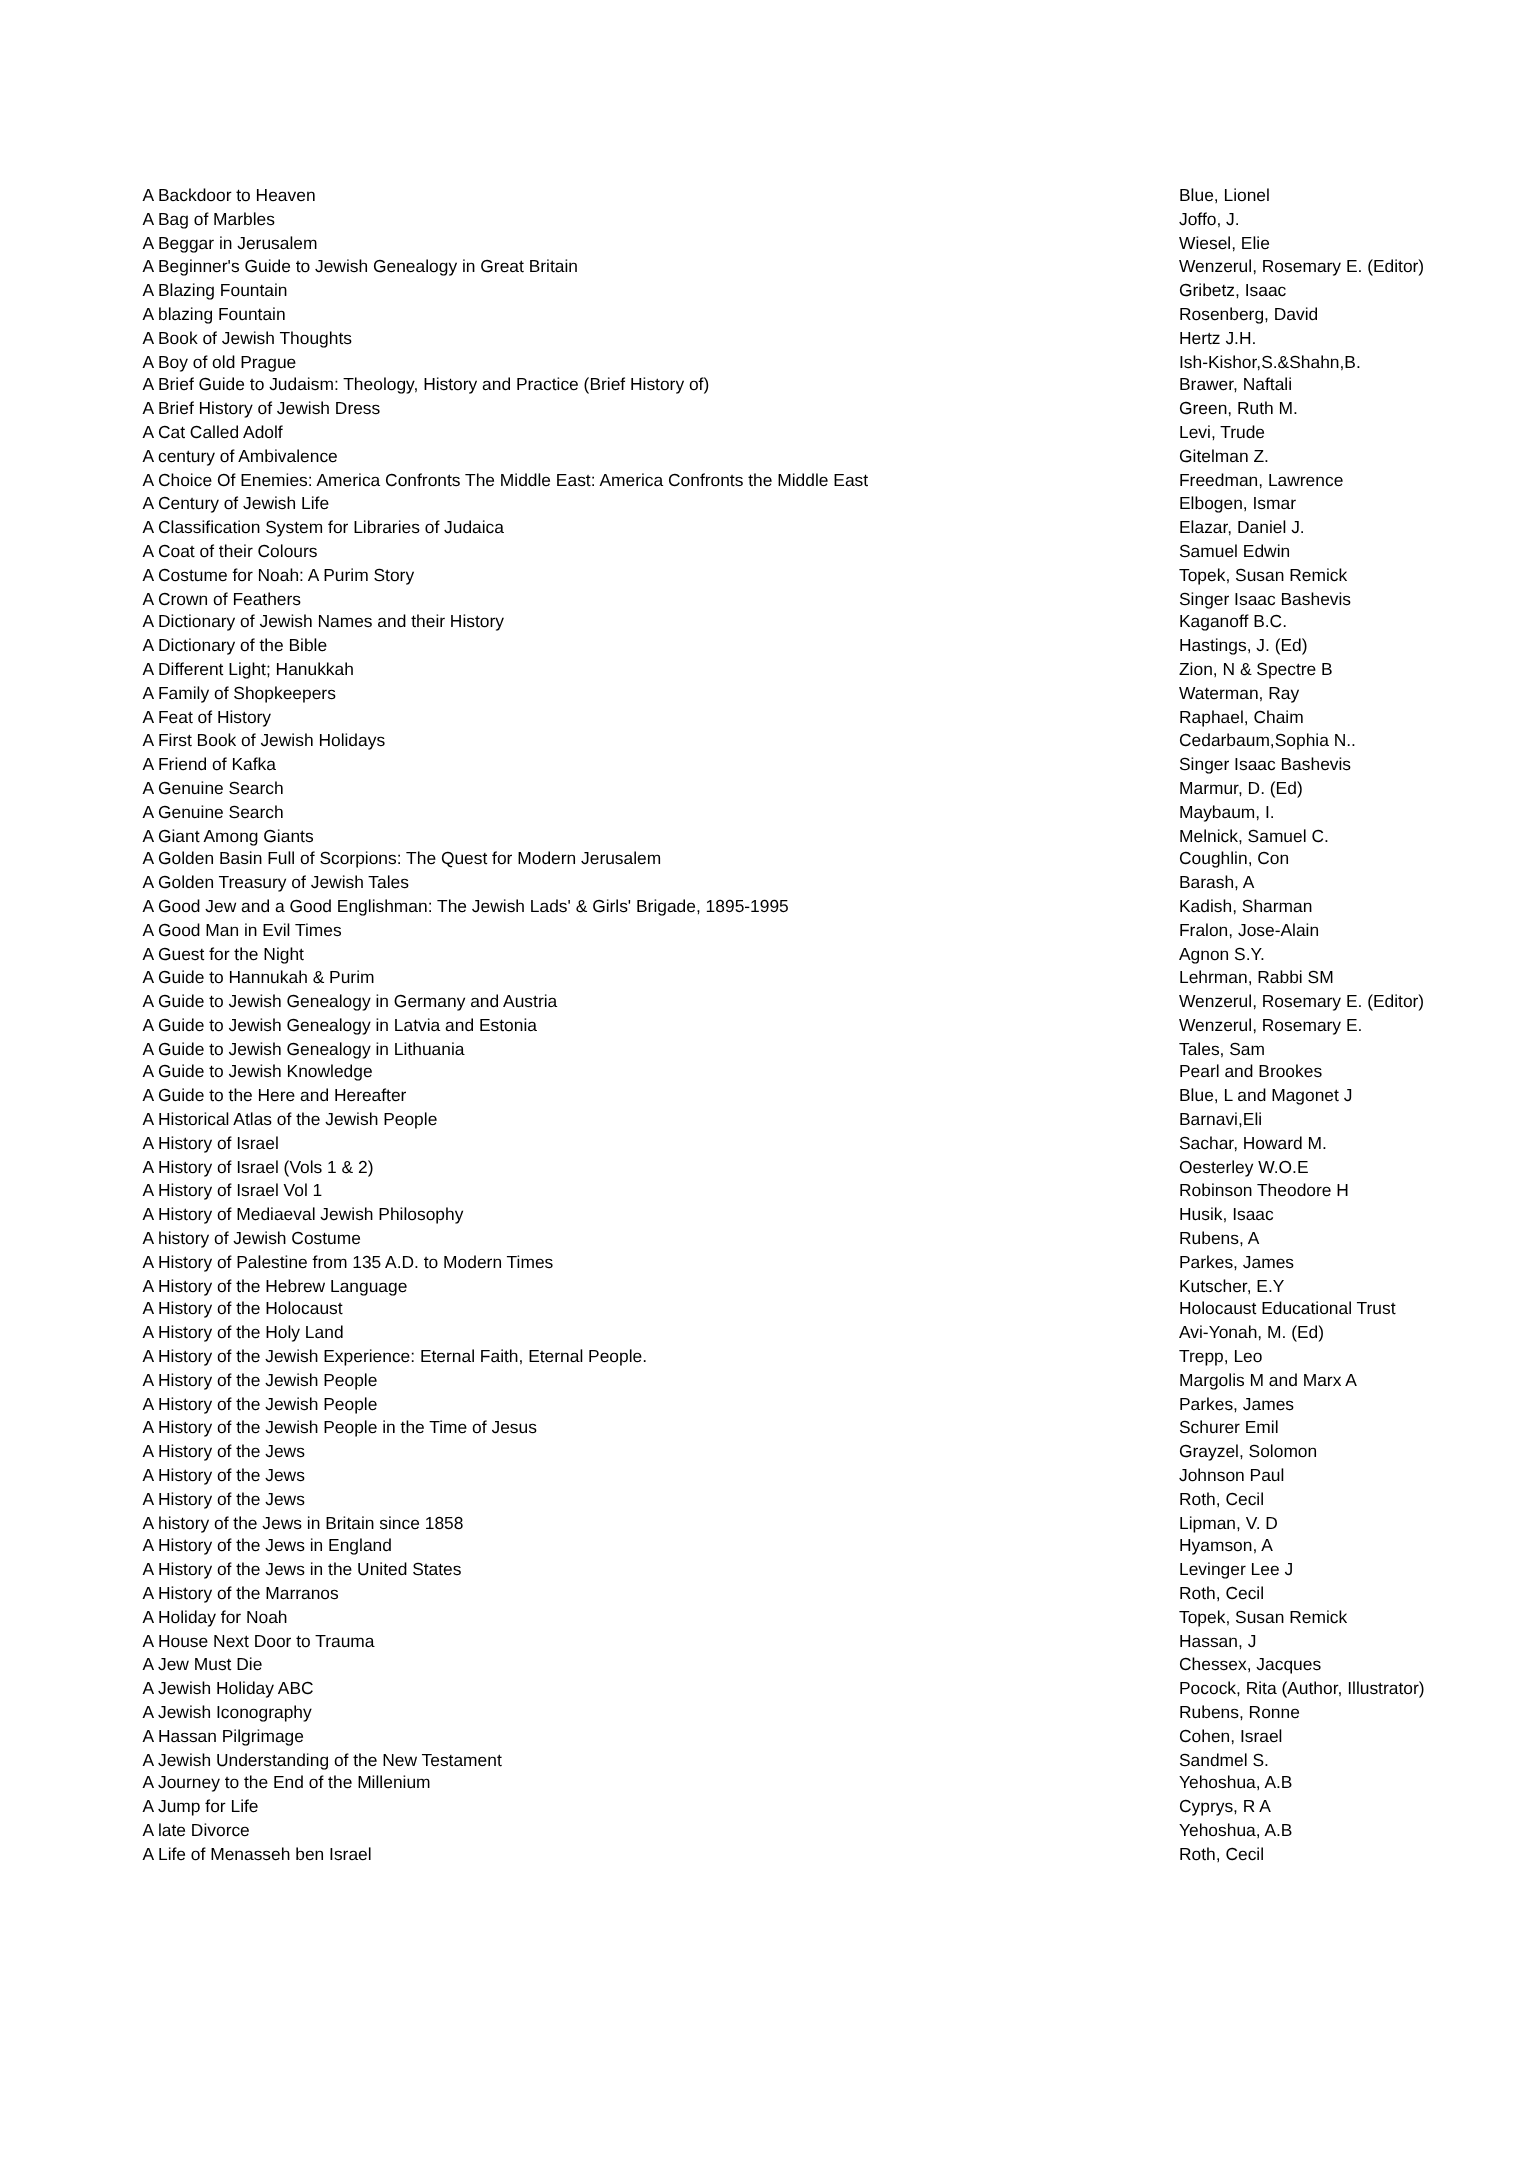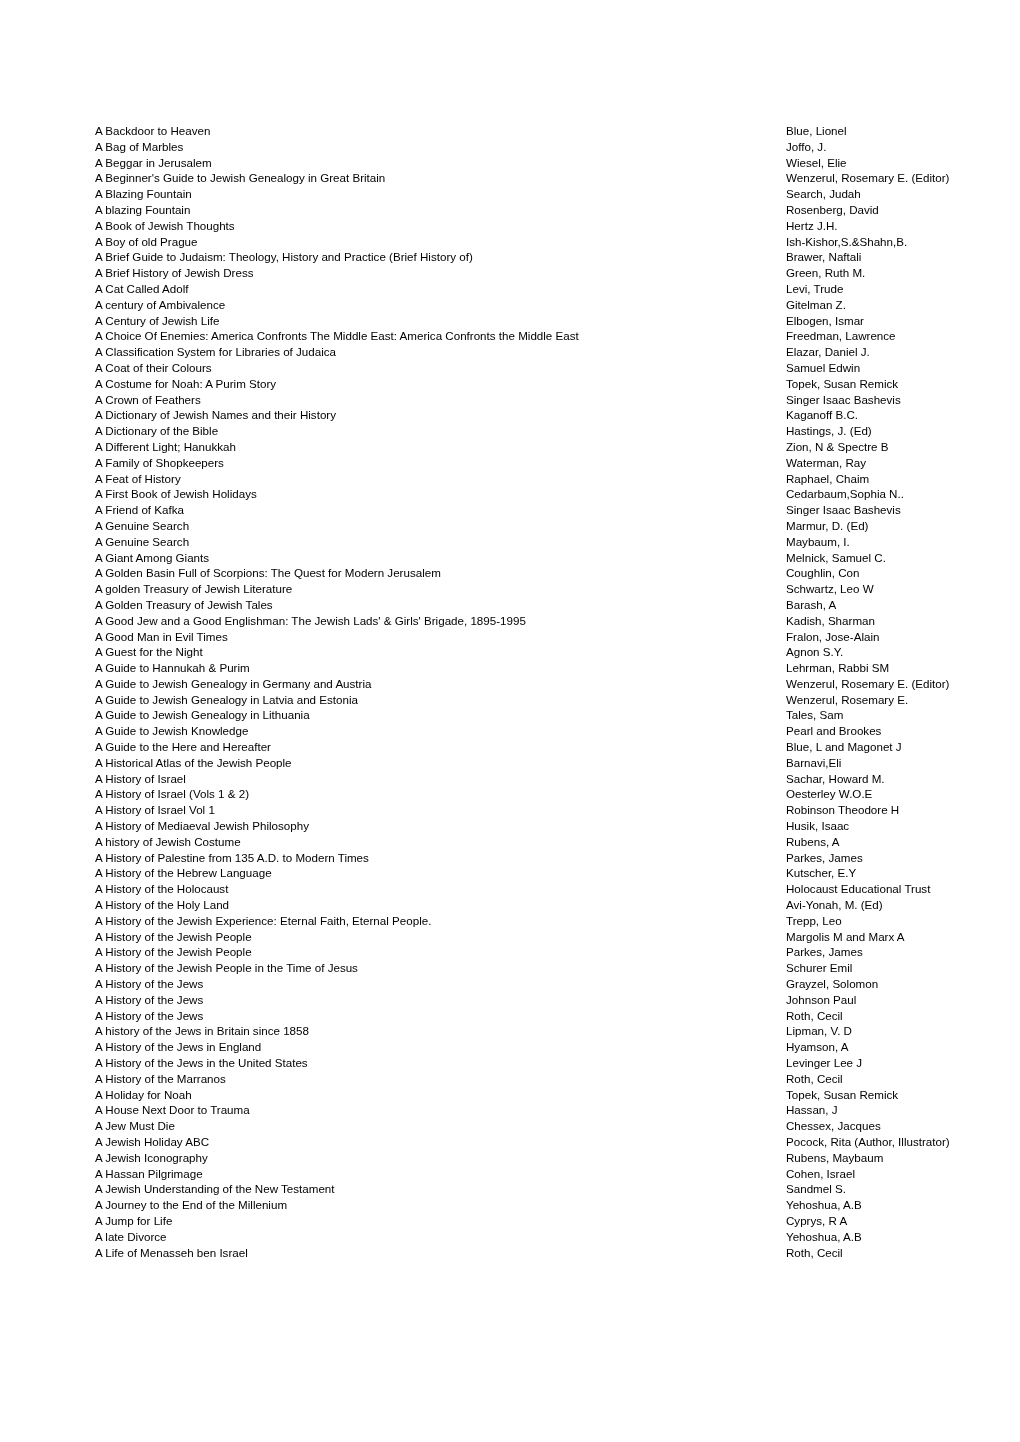--- a/index.html
+++ b/index.html
@@ -65,21 +65,21 @@
       <li class="book-row">
         <span class="title-cell">A Beggar in Jerusalem</span>
         <span class="author-cell">Wiesel, Elie</span>
       </li>
       <li class="book-row">
         <span class="title-cell">A Beginner's Guide to Jewish Genealogy in Great Britain</span>
         <span class="author-cell">Wenzerul, Rosemary E. (Editor)</span>
       </li>
       <li class="book-row">
         <span class="title-cell">A Blazing Fountain</span>
-        <span class="author-cell">Search, Judah</span>
+        <span class="author-cell">Gribetz, Isaac</span>
       </li>
       <li class="book-row">
         <span class="title-cell">A blazing Fountain</span>
         <span class="author-cell">Rosenberg, David</span>
       </li>
       <li class="book-row">
         <span class="title-cell">A Book of Jewish Thoughts</span>
         <span class="author-cell">Hertz J.H.</span>
       </li>
       <li class="book-row">
@@ -96,28 +96,28 @@
       </li>
       <li class="book-row">
         <span class="title-cell">A Cat Called Adolf</span>
         <span class="author-cell">Levi, Trude</span>
       </li>
       <li class="book-row">
         <span class="title-cell">A century of Ambivalence</span>
         <span class="author-cell">Gitelman Z.</span>
       </li>
       <li class="book-row">
+        <span class="title-cell">A Choice Of Enemies: America Confronts The Middle East: America Confronts the Middle East</span>
+        <span class="author-cell">Freedman, Lawrence</span>
+      </li>
+      <li class="book-row">
         <span class="title-cell">A Century of Jewish Life</span>
         <span class="author-cell">Elbogen, Ismar</span>
       </li>
       <li class="book-row">
-        <span class="title-cell">A Choice Of Enemies: America Confronts The Middle East: America Confronts the Middle East</span>
-        <span class="author-cell">Freedman, Lawrence</span>
-      </li>
-      <li class="book-row">
         <span class="title-cell">A Classification System for Libraries of Judaica</span>
         <span class="author-cell">Elazar, Daniel J.</span>
       </li>
       <li class="book-row">
         <span class="title-cell">A Coat of their Colours</span>
         <span class="author-cell">Samuel Edwin</span>
       </li>
       <li class="book-row">
         <span class="title-cell">A Costume for Noah: A Purim Story</span>
         <span class="author-cell">Topek, Susan Remick</span>
@@ -164,24 +164,20 @@
       </li>
       <li class="book-row">
         <span class="title-cell">A Giant Among Giants</span>
         <span class="author-cell">Melnick, Samuel C.</span>
       </li>
       <li class="book-row">
         <span class="title-cell">A Golden Basin Full of Scorpions: The Quest for Modern Jerusalem</span>
         <span class="author-cell">Coughlin, Con</span>
       </li>
       <li class="book-row">
-        <span class="title-cell">A golden Treasury of Jewish Literature</span>
-        <span class="author-cell">Schwartz, Leo W</span>
-      </li>
-      <li class="book-row">
         <span class="title-cell">A Golden Treasury of Jewish Tales</span>
         <span class="author-cell">Barash, A</span>
       </li>
       <li class="book-row">
         <span class="title-cell">A Good Jew and a Good Englishman: The Jewish Lads' &amp; Girls' Brigade, 1895-1995</span>
         <span class="author-cell">Kadish, Sharman</span>
       </li>
       <li class="book-row">
         <span class="title-cell">A Good Man in Evil Times</span>
         <span class="author-cell">Fralon, Jose-Alain</span>
@@ -309,21 +305,21 @@
       <li class="book-row">
         <span class="title-cell">A Jew Must Die</span>
         <span class="author-cell">Chessex, Jacques</span>
       </li>
       <li class="book-row">
         <span class="title-cell">A Jewish Holiday ABC</span>
         <span class="author-cell">Pocock, Rita (Author, Illustrator)</span>
       </li>
       <li class="book-row">
         <span class="title-cell">A Jewish Iconography</span>
-        <span class="author-cell">Rubens, Maybaum</span>
+        <span class="author-cell">Rubens, Ronne</span>
       </li>
       <li class="book-row">
         <span class="title-cell">A Hassan Pilgrimage</span>
         <span class="author-cell">Cohen, Israel</span>
       </li>
       <li class="book-row">
         <span class="title-cell">A Jewish Understanding of the New Testament</span>
         <span class="author-cell">Sandmel S.</span>
       </li>
       <li class="book-row">

